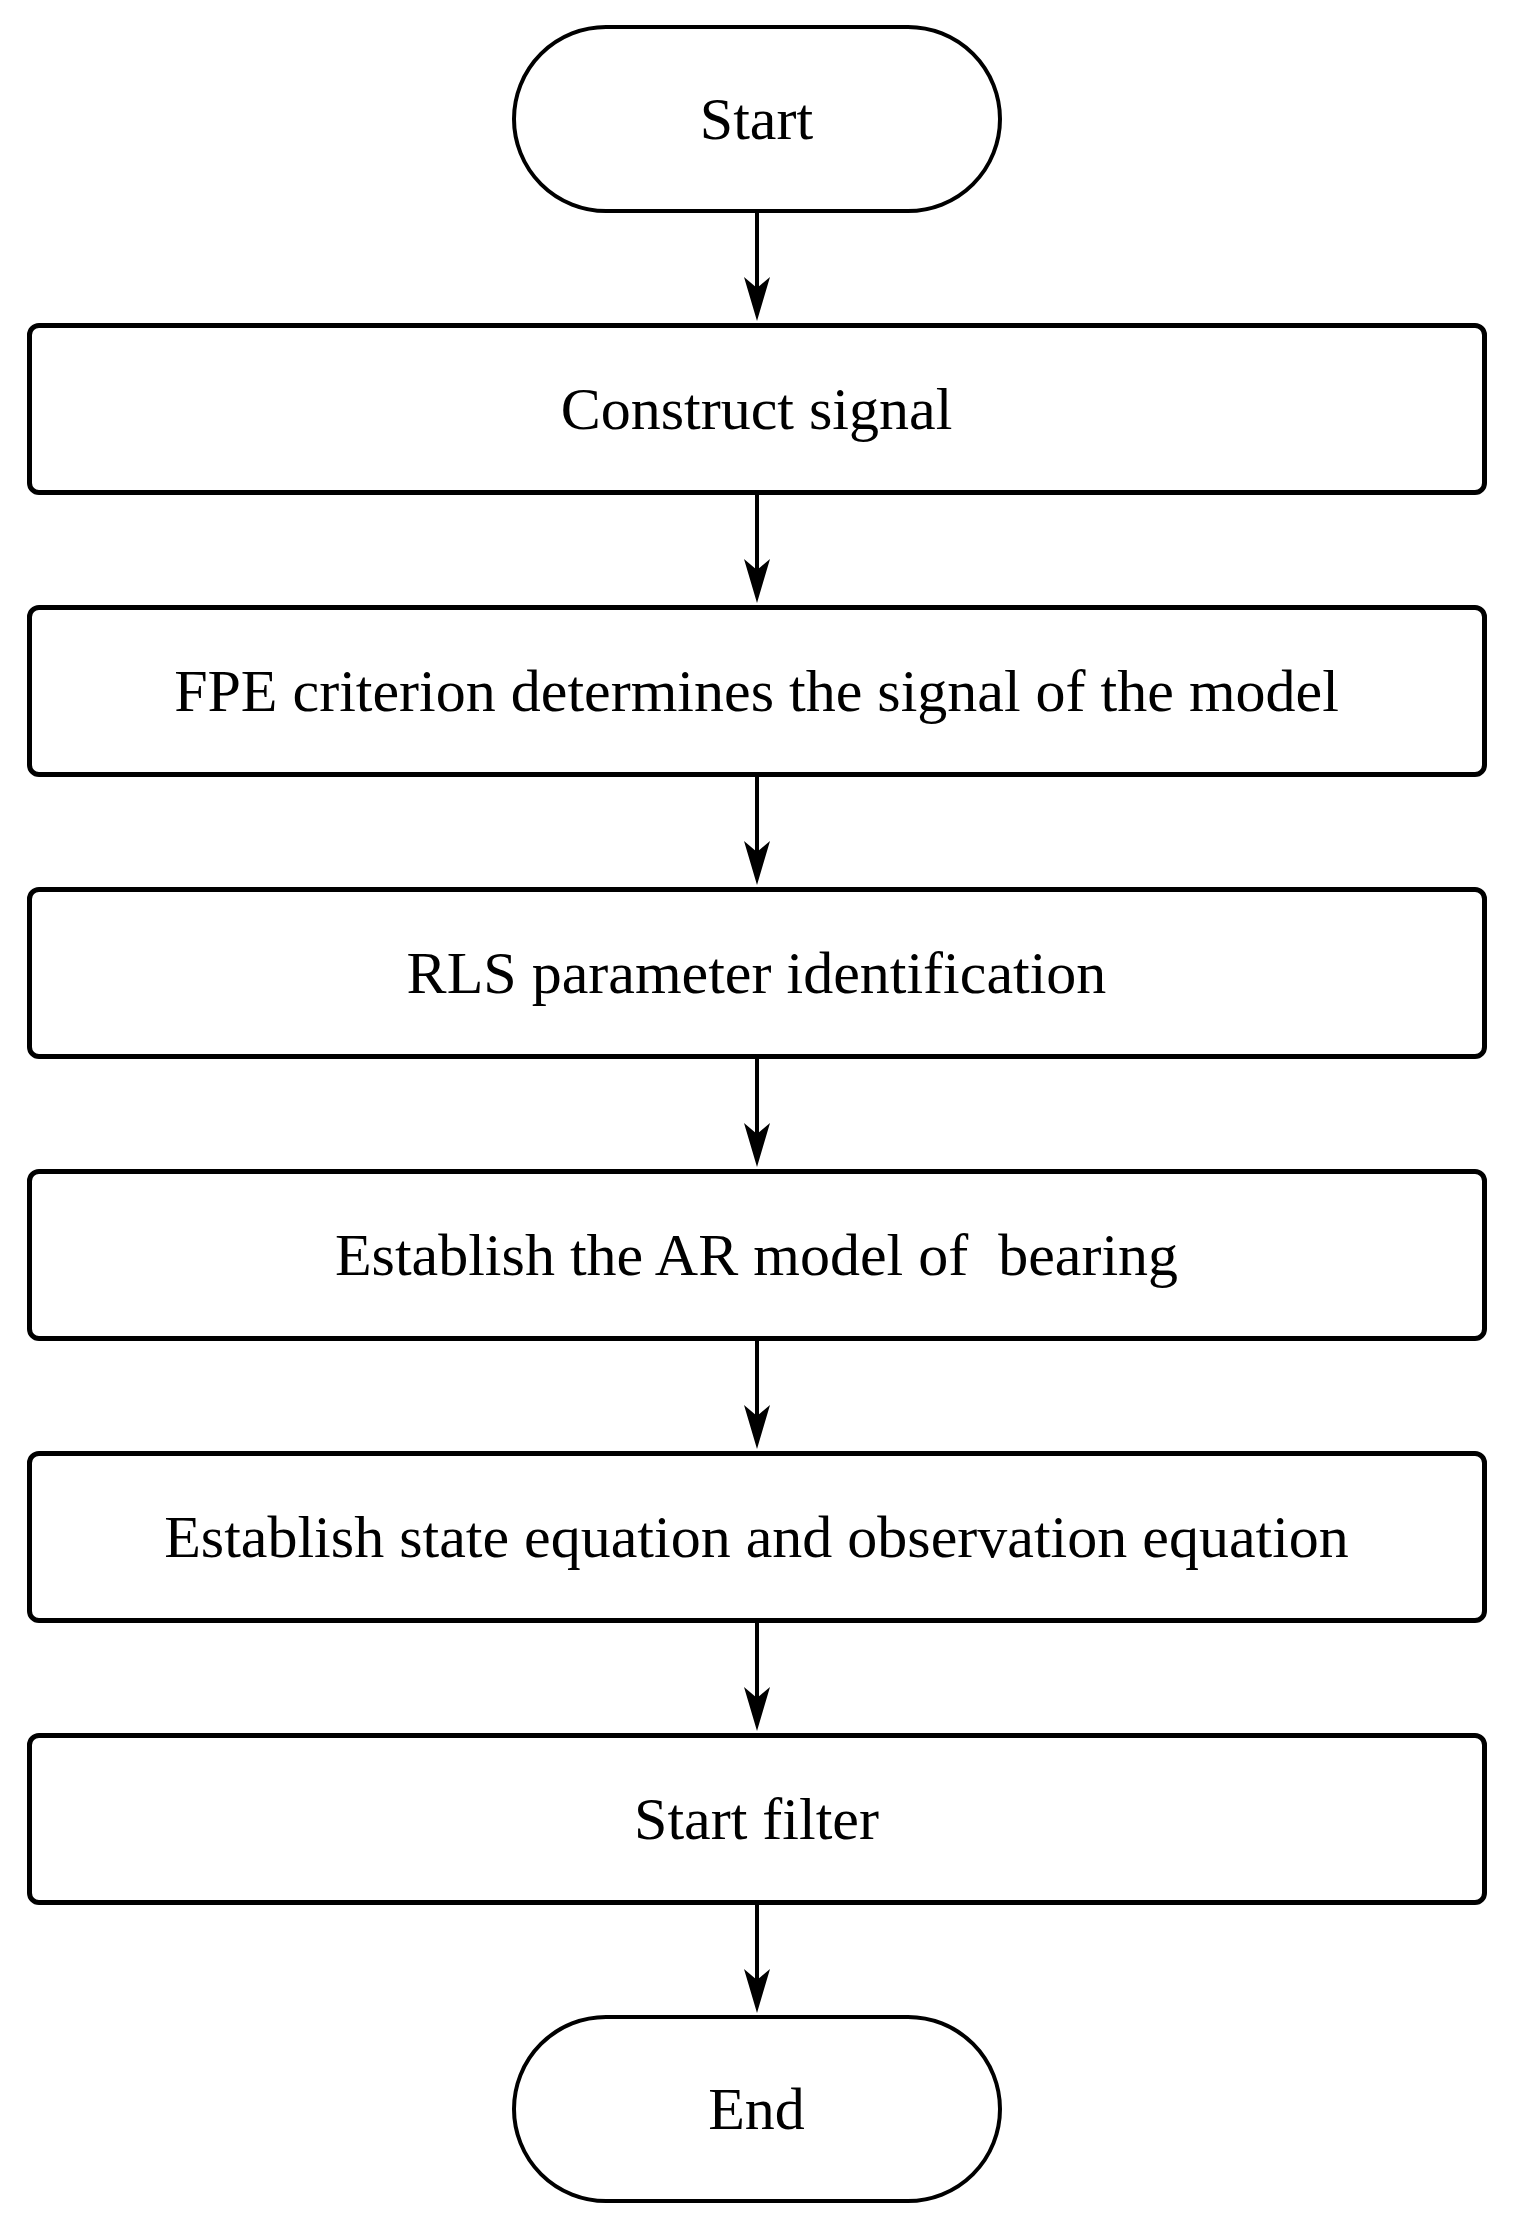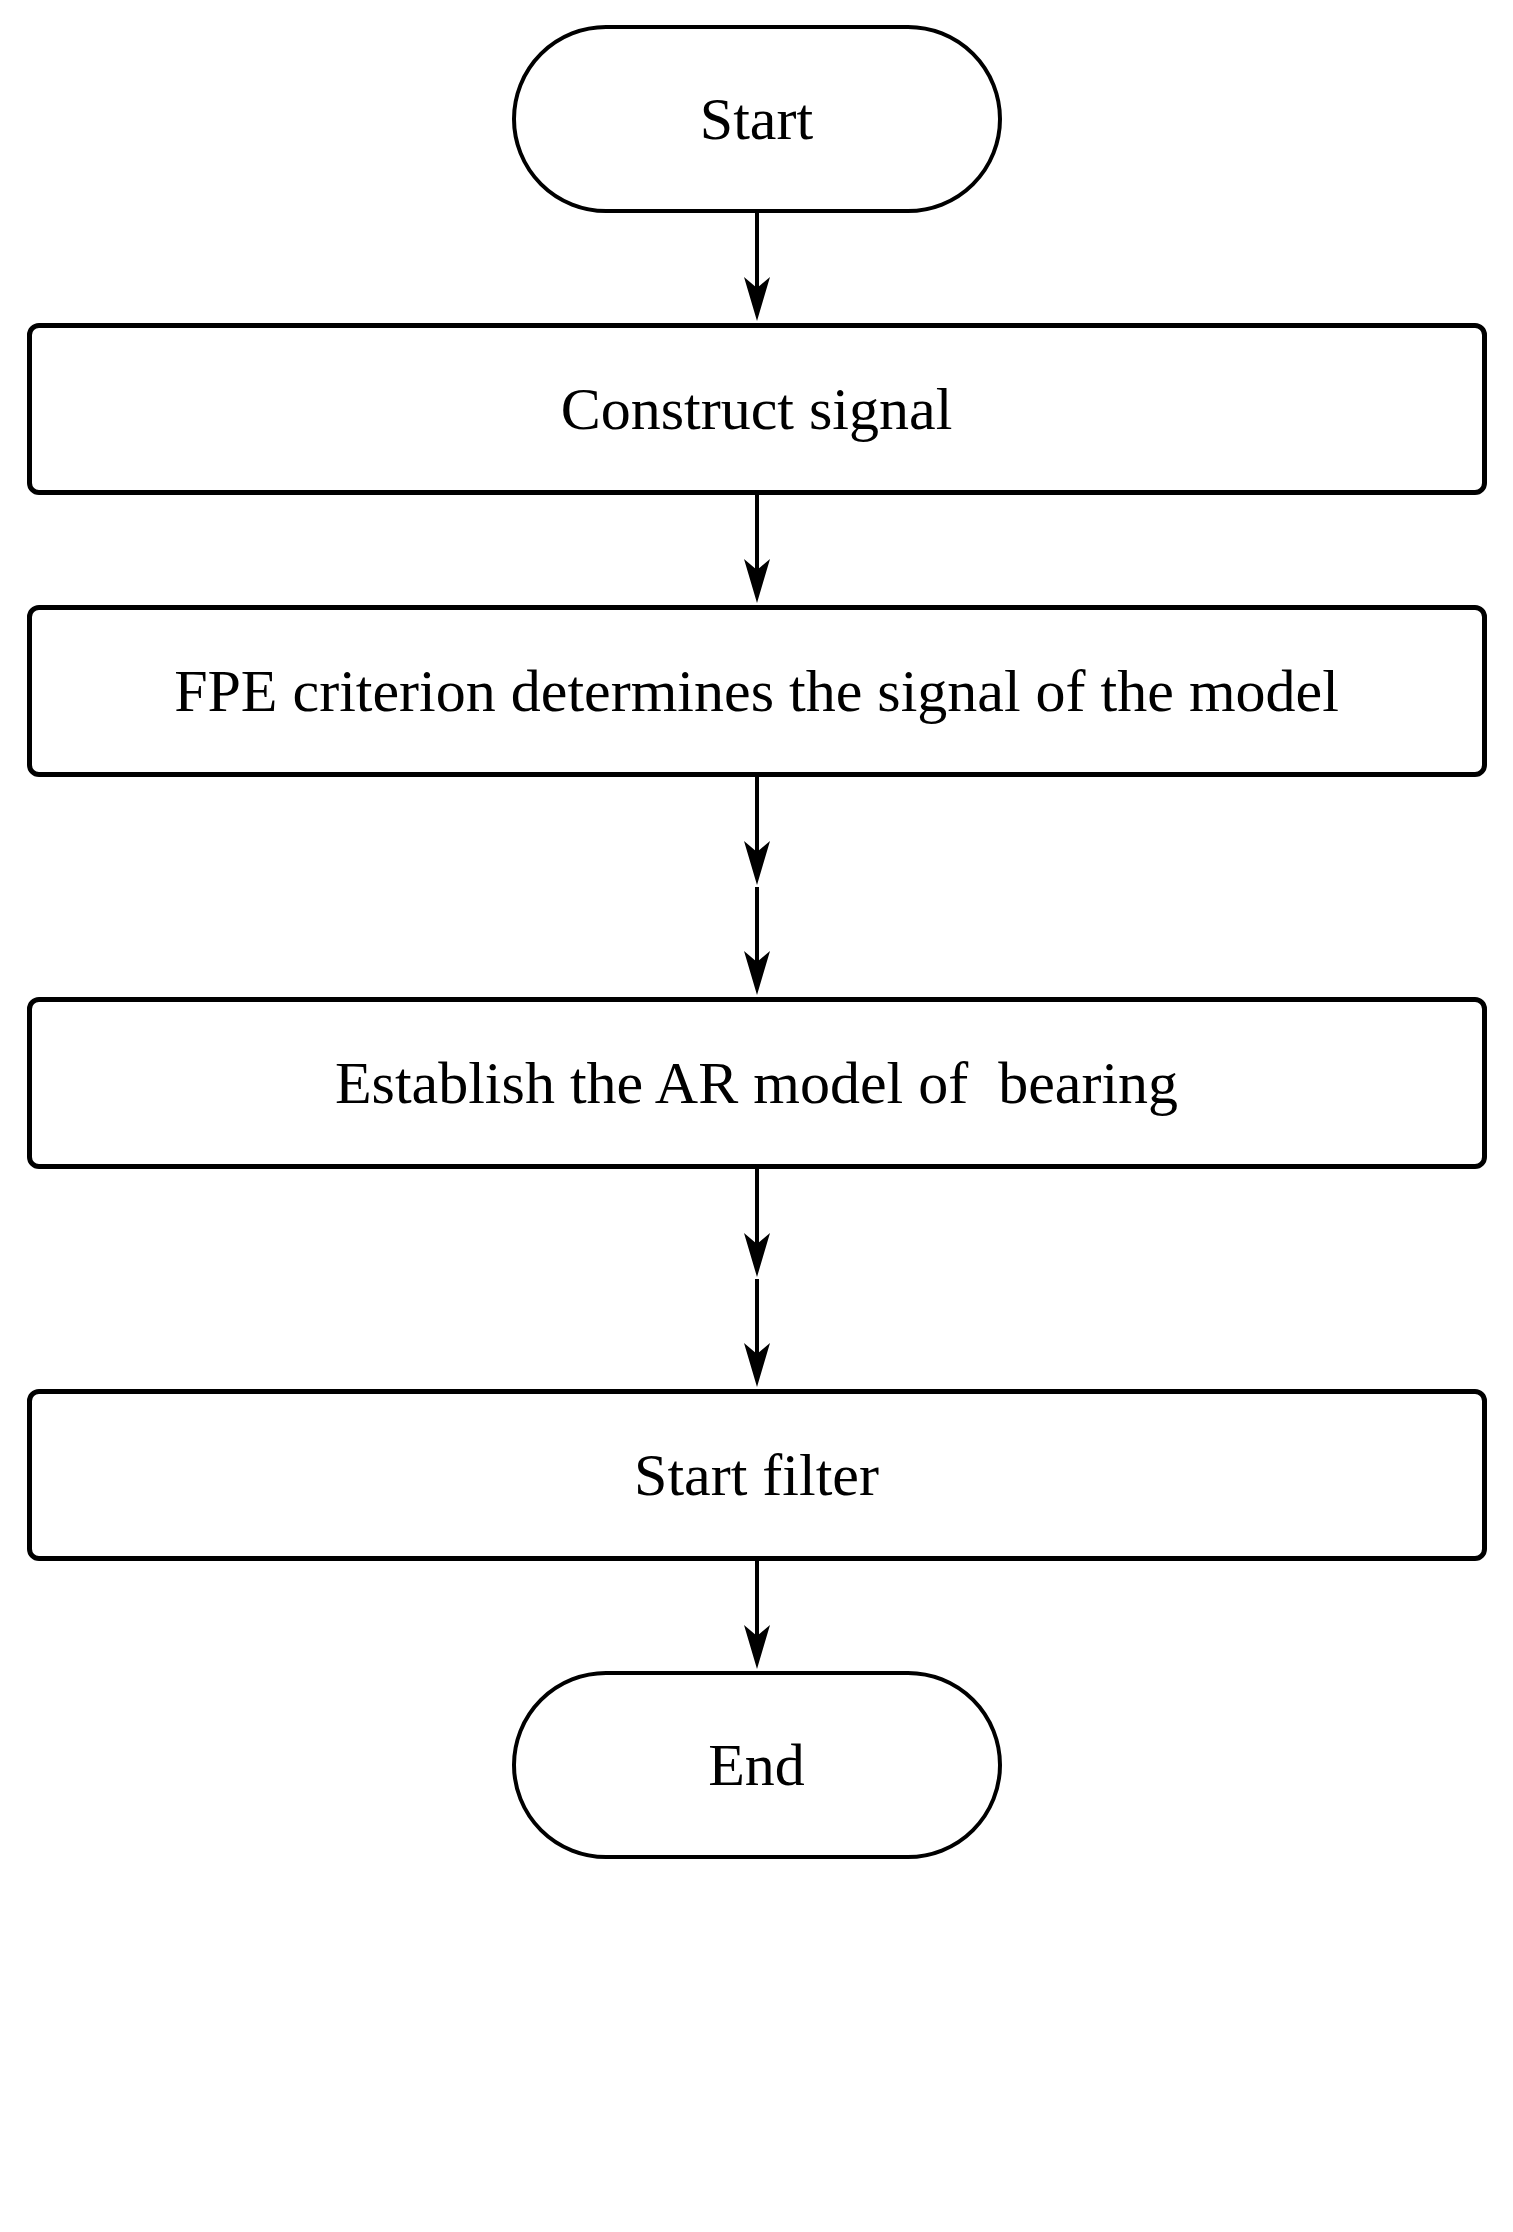--- a/index.html
+++ b/index.html
@@ -80,35 +80,41 @@
 
   <div class="node process">
     <span>FPE criterion determines the signal of the model</span>
   </div>
 
   <svg class="flow-arrow" viewBox="0 0 44 110" aria-hidden="true">
     <line x1="22" y1="0" x2="22" y2="78" stroke="#000000" stroke-width="4"></line>
     <polygon points="22,108 9,64 22,75 35,64" fill="#000000"></polygon>
   </svg>
 
+  <div class="node process">
+    <span>RLS parameter identification</span>
+  </div>
 
   <svg class="flow-arrow" viewBox="0 0 44 110" aria-hidden="true">
     <line x1="22" y1="0" x2="22" y2="78" stroke="#000000" stroke-width="4"></line>
     <polygon points="22,108 9,64 22,75 35,64" fill="#000000"></polygon>
   </svg>
 
   <div class="node process">
     <span>Establish the AR model of  bearing</span>
   </div>
 
   <svg class="flow-arrow" viewBox="0 0 44 110" aria-hidden="true">
     <line x1="22" y1="0" x2="22" y2="78" stroke="#000000" stroke-width="4"></line>
     <polygon points="22,108 9,64 22,75 35,64" fill="#000000"></polygon>
   </svg>
 
+  <div class="node process">
+    <span>Establish state equation and observation equation</span>
+  </div>
 
   <svg class="flow-arrow" viewBox="0 0 44 110" aria-hidden="true">
     <line x1="22" y1="0" x2="22" y2="78" stroke="#000000" stroke-width="4"></line>
     <polygon points="22,108 9,64 22,75 35,64" fill="#000000"></polygon>
   </svg>
 
   <div class="node process">
     <span>Start filter</span>
   </div>
 

